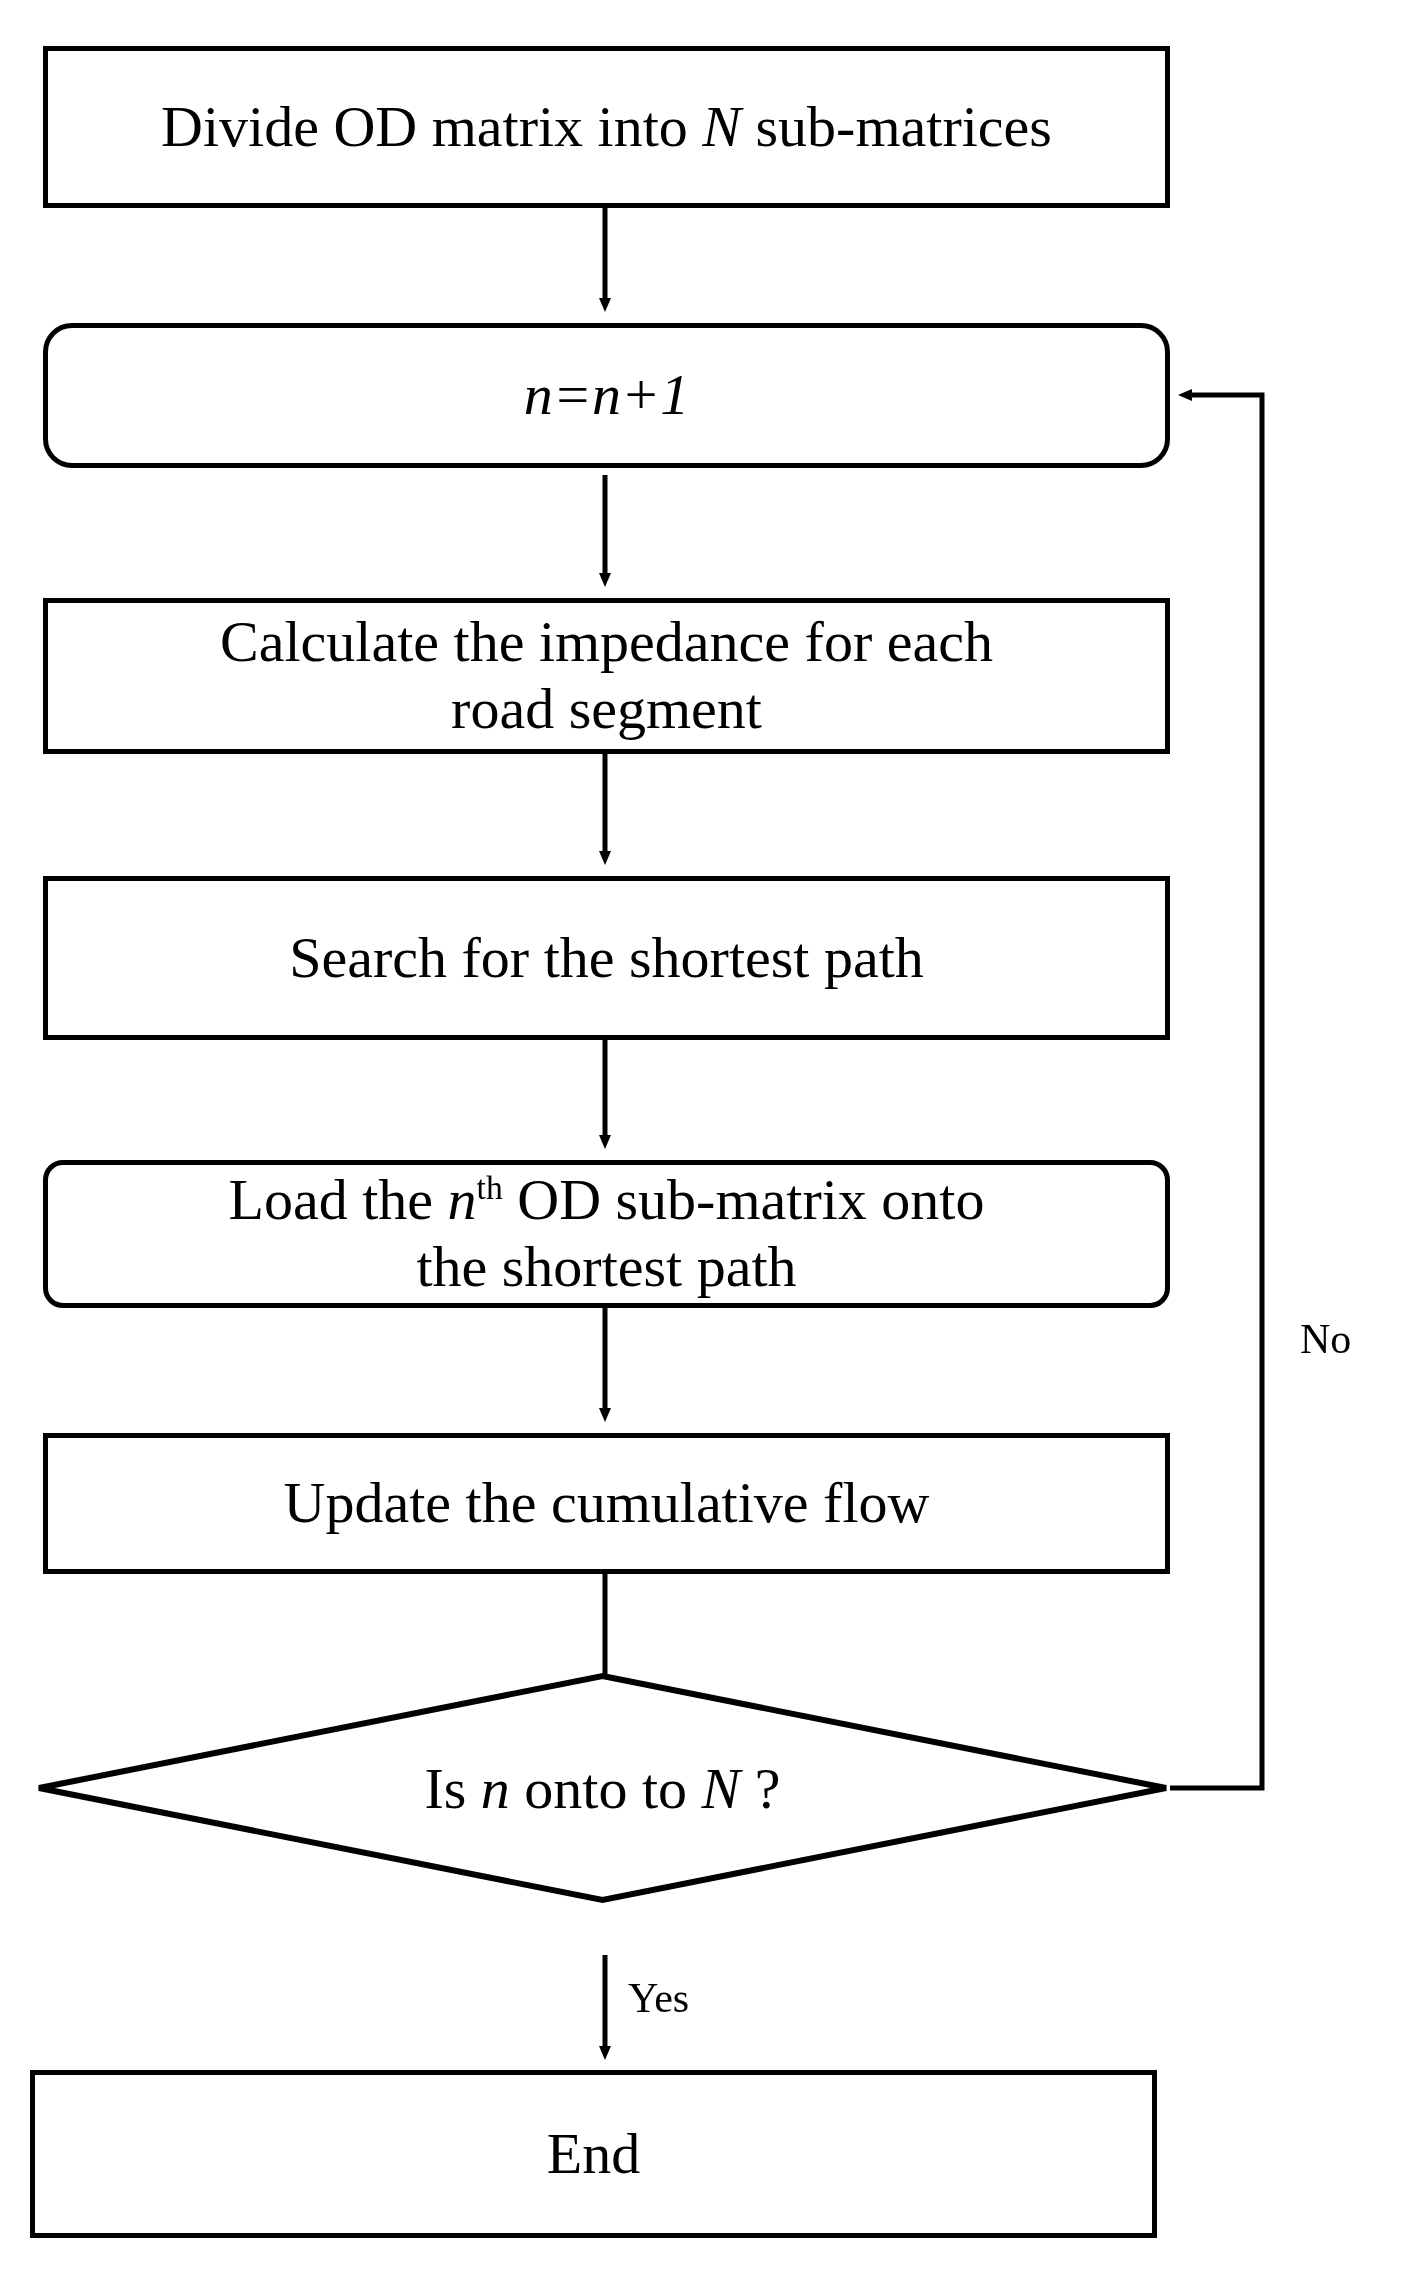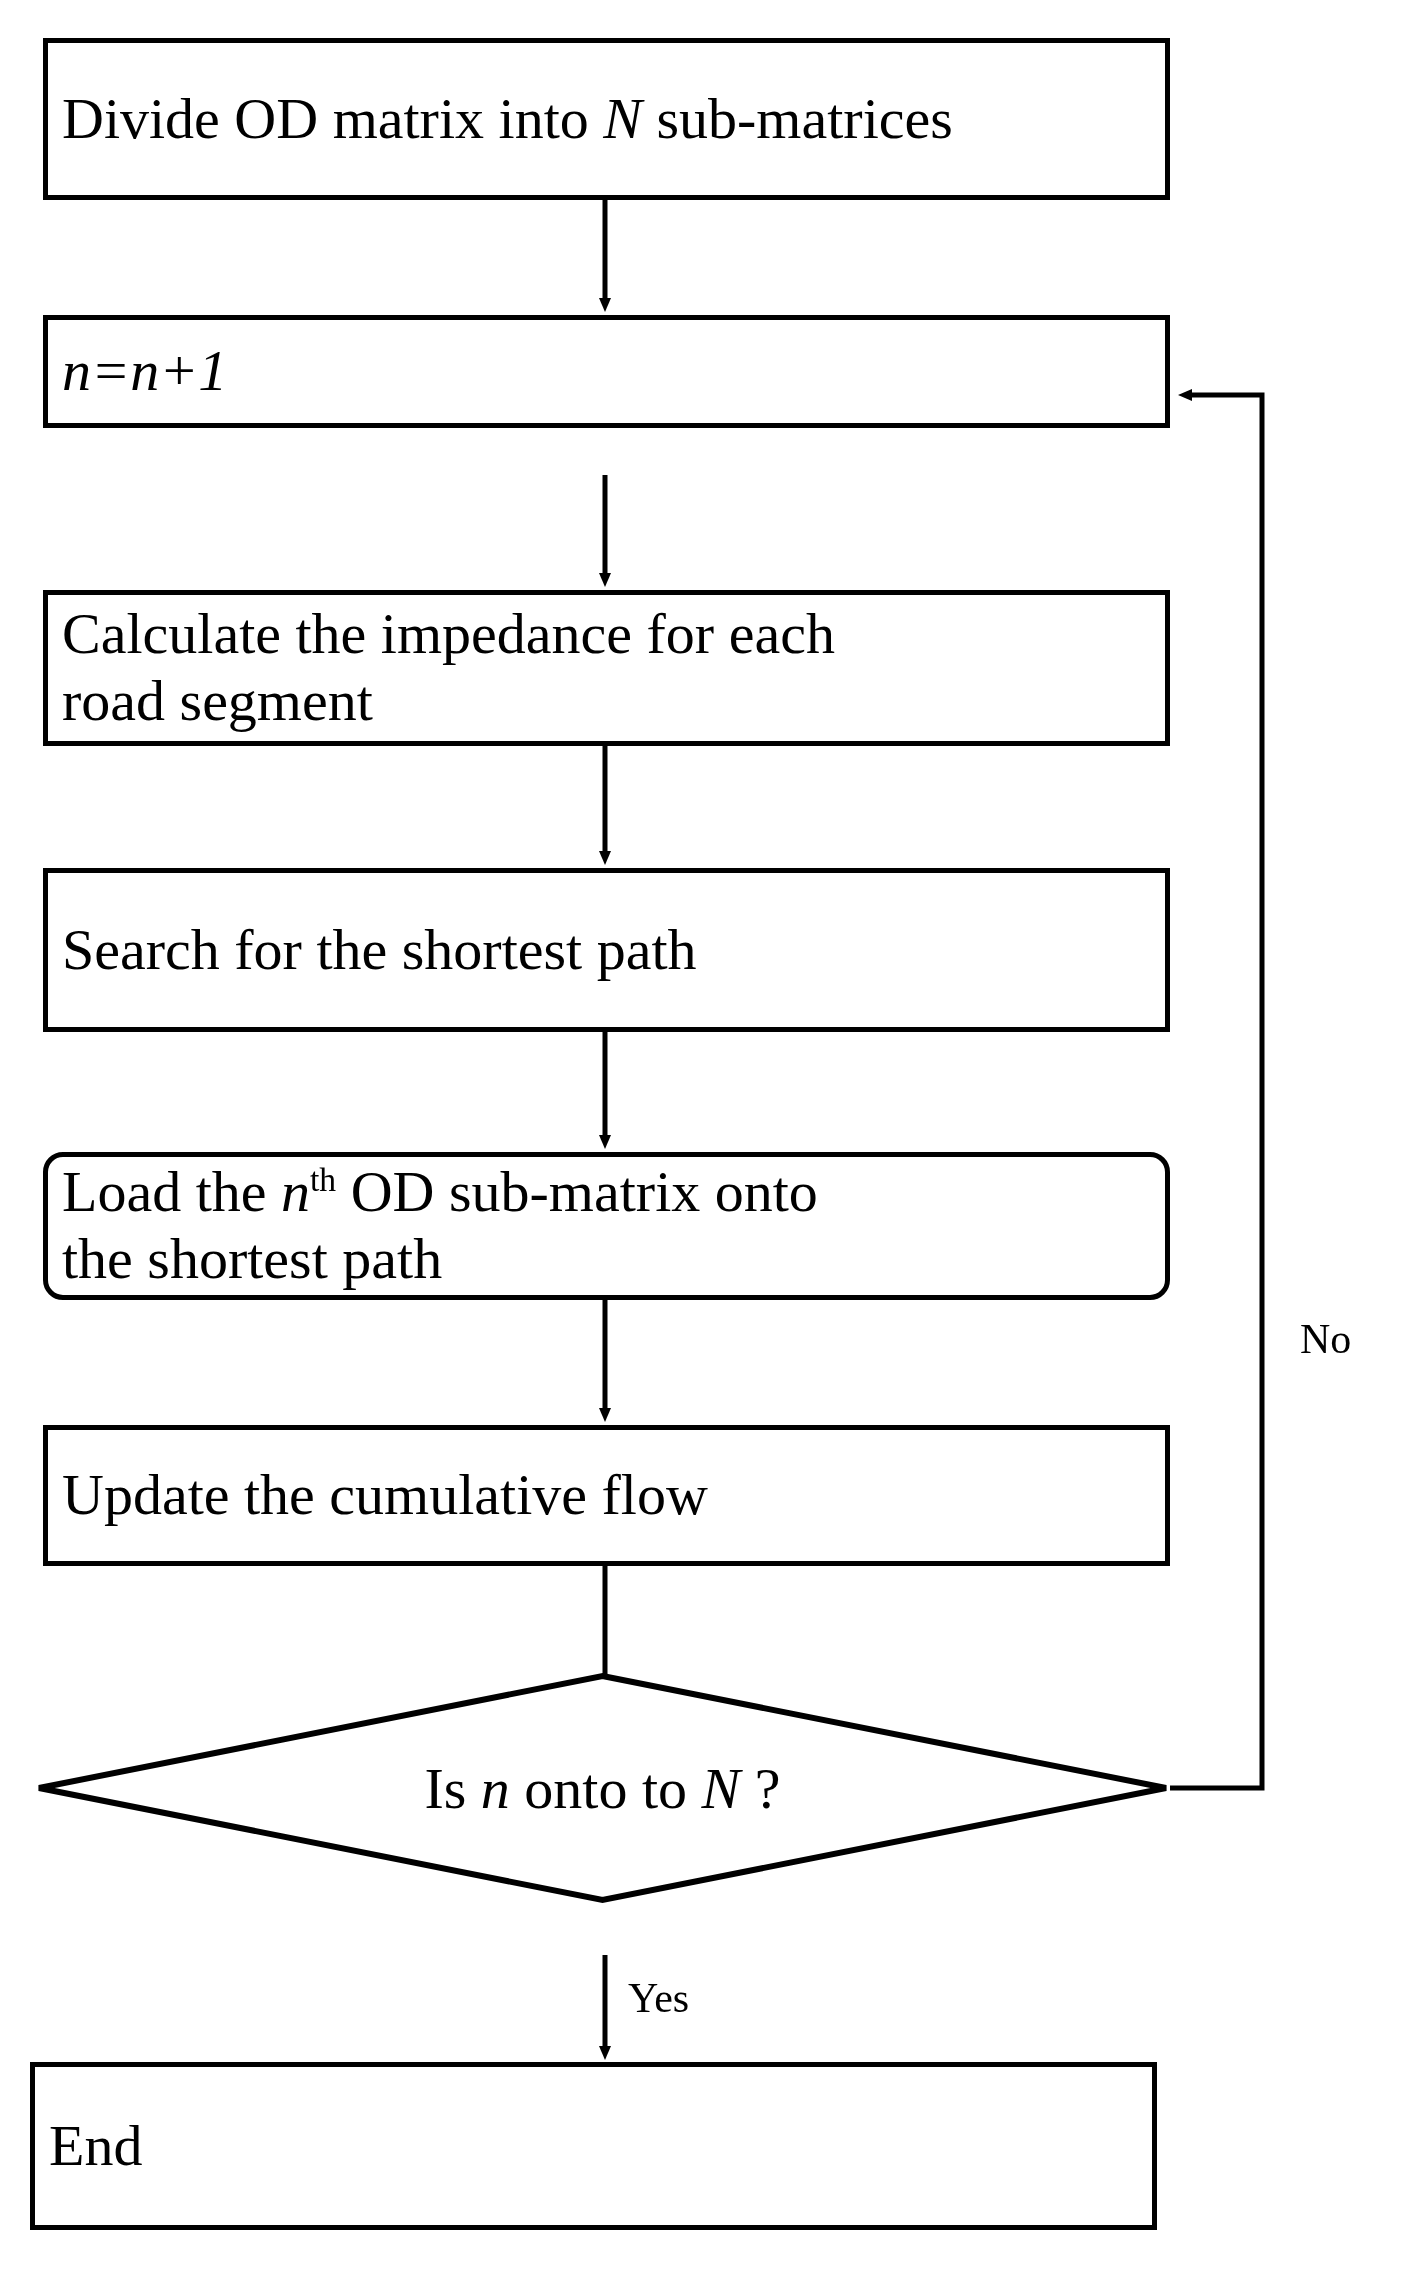--- a/index.html
+++ b/index.html
@@ -21,24 +21,25 @@
   }
   
   .node-box {
     position: absolute;
     box-sizing: border-box;
     border: 5px solid #000000;
     background: #ffffff;
     display: flex;
     align-items: center;
     justify-content: center;
-    text-align: left;
+    text-align: center;
     line-height: 1.15;
     font-size: 58px;
     padding: 10px 14px;
+    margin-top: 8px;
   }
   .node-box .label {
     display: block;
     width: 100%;
   }
   
   #decision-node {
     position: absolute;
     display: flex;
     align-items: center;
@@ -106,21 +107,21 @@
 
     <line x1="605" y1="1955" x2="605" y2="2048" stroke="#000000" stroke-width="5" marker-end="url(#arrowhead)"></line>
 
     <polyline points="1170,1788 1262,1788 1262,395 1190,395" fill="none" stroke="#000000" stroke-width="5" marker-end="url(#arrowhead)"></polyline>
   </svg>
 
   <div class="node-box" id="node-divide" style="left:43px; top:38px; width:1127px; height:162px;">
     <span class="label">Divide OD matrix into <span class="it">N</span> sub-matrices</span>
   </div>
 
-  <div class="node-box" id="node-increment" style="left:43px; top:315px; width:1127px; height:113px;">
+  <div class="node-box" id="node-increment" style="left:43px; top:315px; width:1127px; height:145px;border-radius:29px;">
     <span class="label it">n=n+1</span>
   </div>
 
   <div class="node-box" id="node-shortest-path" style="left:43px; top:868px; width:1127px; height:164px;">
     <span class="label">Search for the shortest path</span>
   </div>
 
   <div class="node-box" id="node-impedance" style="left:43px; top:590px; width:1127px; height:156px;">
     <span class="label"><span>Calculate the impedance for each</span><br><span>road segment</span></span>
   </div>

